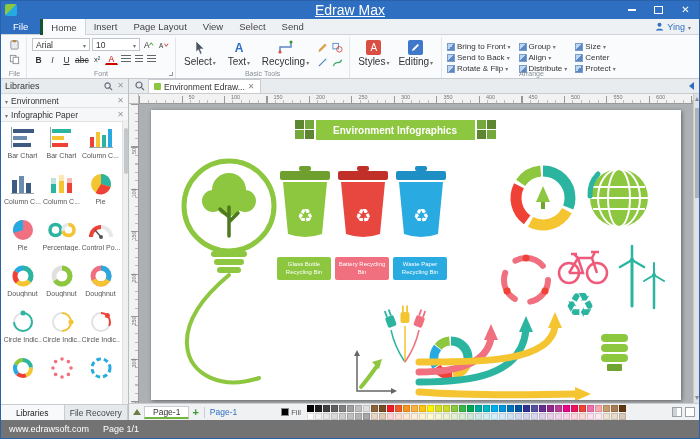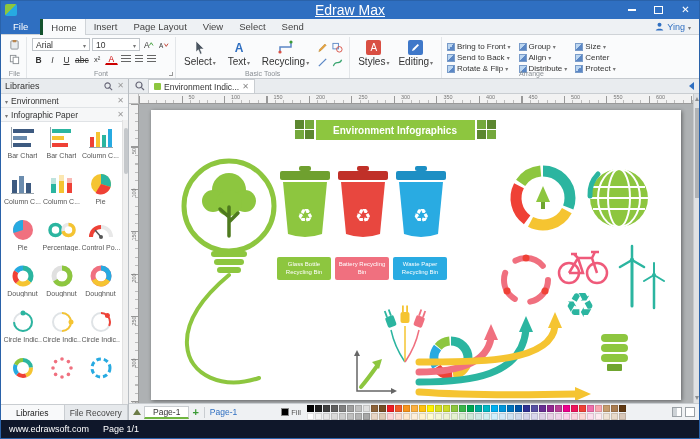--- a/index.html
+++ b/index.html
@@ -110,21 +110,21 @@
   .fillbox{display:flex;align-items:center;gap:2px;margin-left:8px;color:#555;font-size:7.5px;padding-left:33px;}
   .fill-swatch{width:8px;height:8px;background:#000;border:1px solid #888;}
   .palette{display:flex;flex-direction:column;gap:1px;margin-left:3px;}
   .prow{display:flex;gap:1px;}
   .psq{width:7px;height:7px;border:1px solid rgba(0,0,0,.12);}
   .pb-ricons{margin-left:auto;display:flex;gap:3px;align-items:center;}
   .pbi{width:10px;height:10px;border:1px solid #9aa0a5;background:#fff;}
   .pbi.half{background:linear-gradient(to right,#cdd2d6 50%,#fff 50%);}
 
   
-  .statusbar{height:18px;background:#0f172a;color:#fff;display:flex;align-items:center;font-size:9px;gap:14px;padding:0 8px;flex:0 0 18px;}
+  .statusbar{height:18px;background:#737373;color:#fff;display:flex;align-items:center;font-size:9px;gap:14px;padding:0 8px;flex:0 0 18px;}
   .sb-right{margin-left:auto;display:flex;align-items:center;gap:6px;}
   .sb-fit{width:9px;height:9px;border:1px solid #fff;}
   .zminus::before{content:"−";} .zplus::before{content:"+";}
   .zoom-track{width:70px;height:3px;background:rgba(255,255,255,.55);position:relative;}
   .zoom-thumb{position:absolute;left:58%;top:-3px;width:5px;height:9px;background:#fff;}
 </style>
 </head>
 <body>
 
 <div class="window">
@@ -556,21 +556,21 @@
     <div class="ccol">
       <div class="doctabs">
         <span class="dts">
           <svg width="10" height="10" viewBox="0 0 10 10">
               <circle cx="4" cy="4" r="3" fill="none" stroke="#667" stroke-width="1.2"></circle>
               <path d="M6.3,6.3 L9,9" stroke="#667" stroke-width="1.2"></path>
             </svg>
         </span>
         <div class="dtab">
           <span class="dt-dot"></span>
-          <span>Environment Indic...</span>
+          <span>Environment Edraw...</span>
           <span class="dt-x">✕</span>
         </div>
         <div class="dt-arr"></div>
       </div>
 
       <div class="cwrap">
         <div class="corner"></div>
         <div class="hruler" id="hruler">
             <span style="left: 49.5px;">50</span>
             <span style="left: 92px;">100</span>

